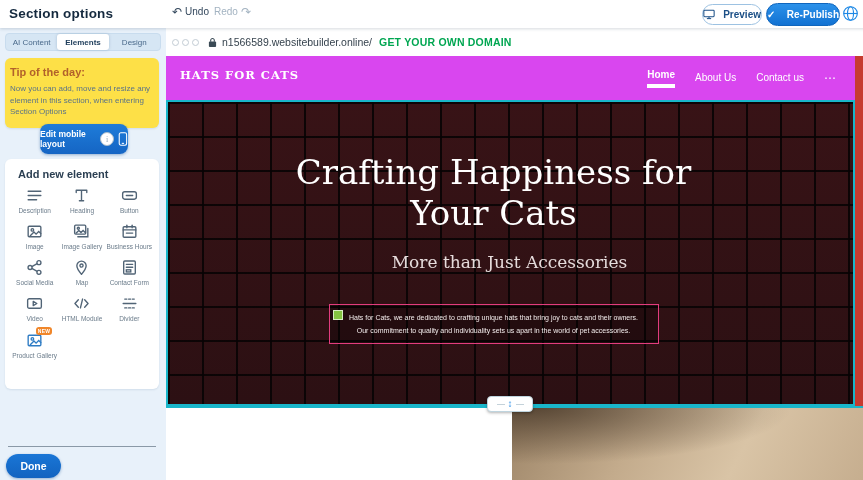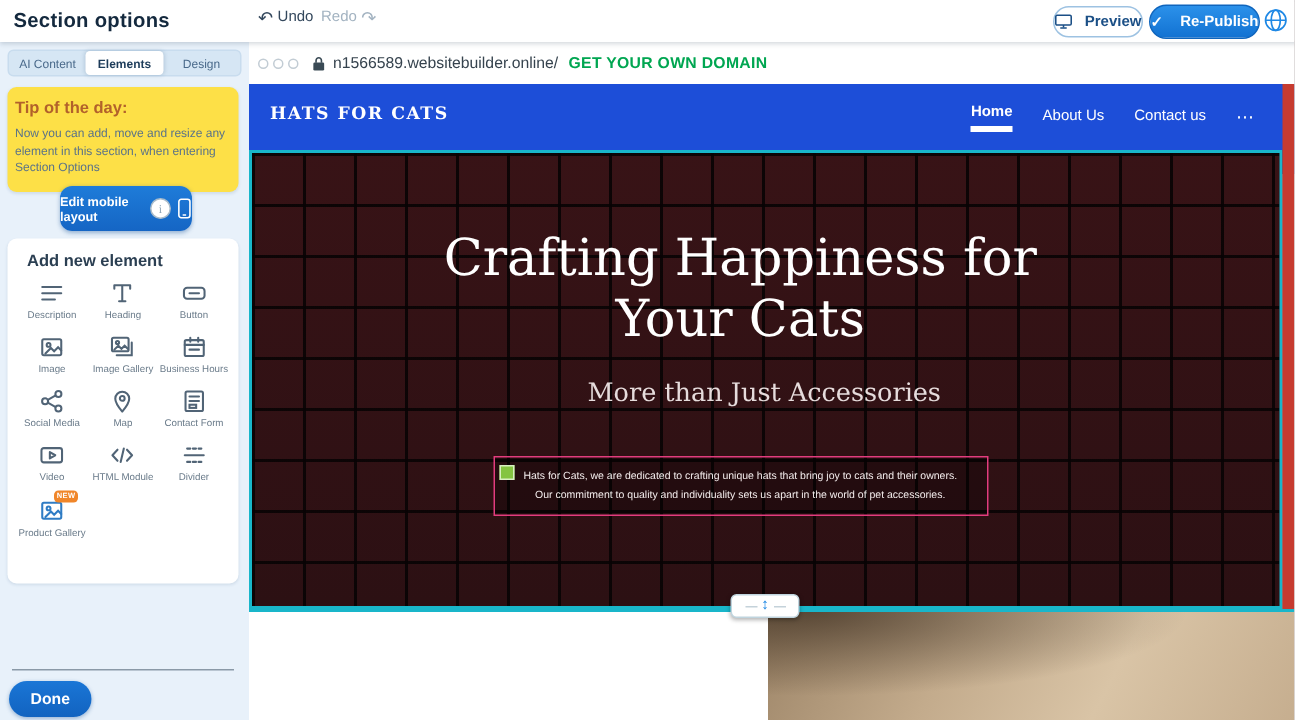--- a/index.html
+++ b/index.html
@@ -41,21 +41,21 @@
 
   
   .canvas{position:absolute;left:166px;top:28px;width:697px;height:452px;background:#fff;}
   .browser-bar{position:absolute;left:0;top:0;width:697px;height:28px;background:#fff;border-bottom:1px solid #e2e8ed;display:flex;align-items:center;}
   .dots{display:flex;gap:3px;margin-left:6px;}
   .dot{width:5px;height:5px;border:1px solid #c2ccd4;border-radius:50%;}
   .lock-icon{margin:0 5px 0 9px;width:9px;height:11px;}
   .url-text{font-size:10.5px;color:#36434e;}
   .domain-cta{font-size:10.5px;font-weight:700;color:#00a651;margin-left:7px;letter-spacing:.2px;cursor:pointer;}
 
-  .site-header{position:absolute;left:0;top:28px;width:697px;height:60px;background:#1d4ed8;}
+  .site-header{position:absolute;left:0;top:28px;width:697px;height:60px;background:#d946ef;}
   .site-logo{position:absolute;left:14px;top:12px;color:#fff;font-family:"DejaVu Serif",serif;font-size:11.5px;font-weight:700;letter-spacing:1px;cursor:pointer;}
   .site-nav{position:absolute;right:26px;top:0;height:44px;display:flex;align-items:center;gap:20px;}
   .nav-item{color:#fff;font-size:10px;cursor:pointer;padding-bottom:2px;}
   .nav-item.active{border-bottom:4px solid #ffffff;padding-bottom:4px;font-weight:600;}
   .nav-more{color:#fff;font-size:12px;cursor:pointer;letter-spacing:1px;}
 
   .hero{position:absolute;left:0;top:72px;width:689px;height:306px;box-sizing:border-box;border:2px solid #19b6ca;
         background-color:#2b1013;
         background-image:
           linear-gradient(rgba(8,3,4,.9) 2px, transparent 2px),

